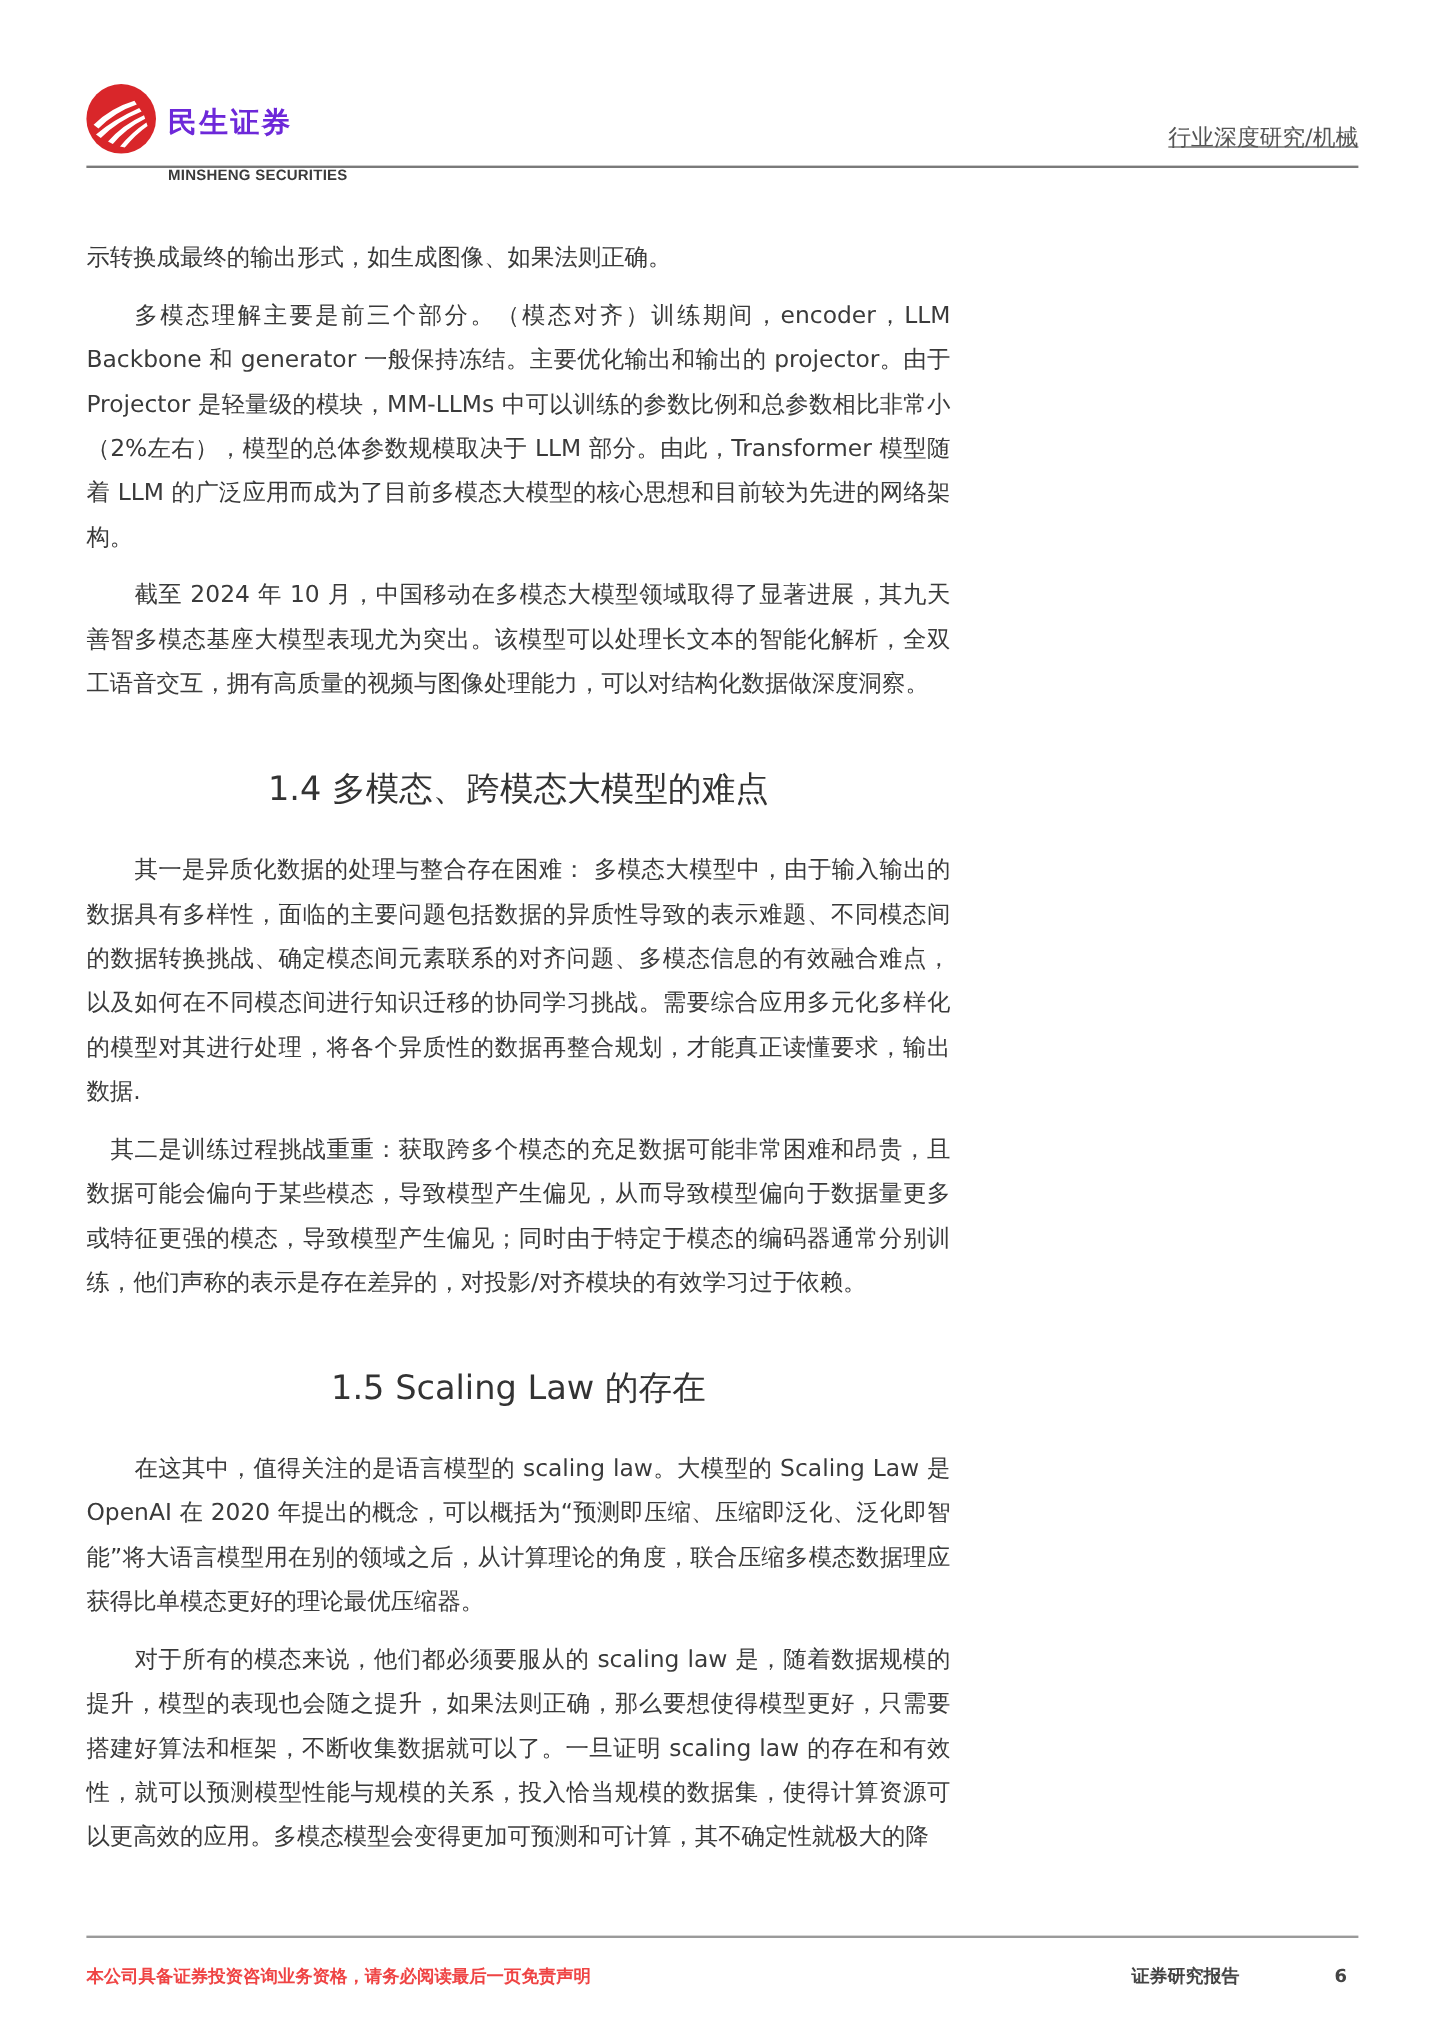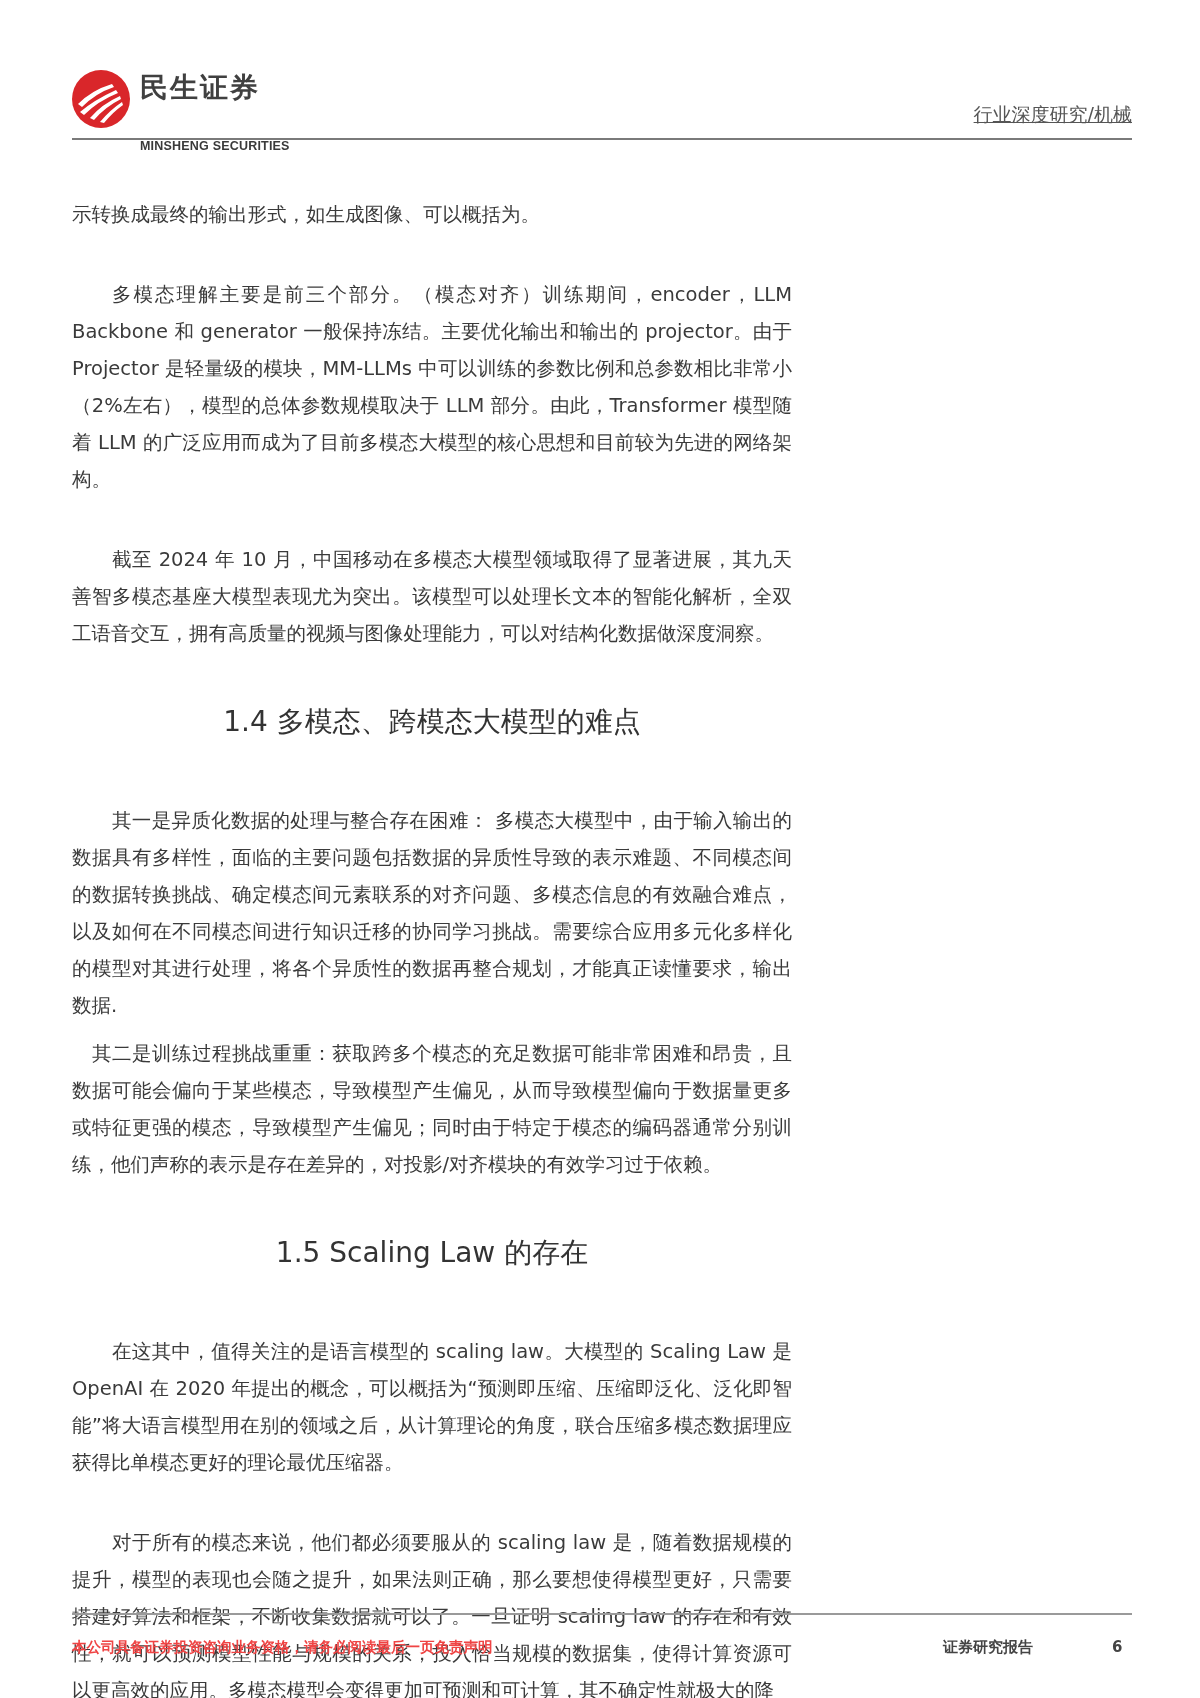--- a/index.html
+++ b/index.html
@@ -2,30 +2,30 @@
 <html><head>
   <meta charset="utf-8">
   <style>
     html, body { margin: 0; padding: 0; background: #ffffff; }
     body { width: 1200px; height: 1698px; position: relative; overflow: hidden;
            font-family: "DejaVu Sans", "Liberation Sans", sans-serif; color: #3a3a3a; }
     .header { position: absolute; left: 72px; top: 66px; width: 1060px; height: 74px; }
     .logo-mark { position: absolute; left: 0; top: 4px; width: 58px; height: 58px; border-radius: 50%;
                  background: #d9262a; overflow: hidden; }
     .logo-mark svg { position: absolute; left: 0; top: 0; }
-    .logo-cn { position: absolute; left: 68px; top: 2px; font-size: 28px; font-weight: bold; color: #404040;
+    .logo-cn { position: absolute; left: 68px; top: 16px; font-size: 24px; font-weight: bold; color: #6d28d9;
                letter-spacing: 2px; line-height: 40px; }
     .logo-en { position: absolute; left: 68px; top: 45px; font-size: 12.5px; font-weight: bold; color: #3a3a3a;
                letter-spacing: 0.2px; font-family: "Liberation Sans", sans-serif; margin-top: 28px; }
     .header-right { position: absolute; right: 0; top: 36px; font-size: 19px; color: #555; text-decoration: underline; }
     .header-rule { position: absolute; left: 72px; top: 138px; width: 1060px; height: 2px; background: #7a7a7a; }
 
     .content { position: absolute; left: 72px; top: 196px; width: 720px; }
     .p { font-size: 19.5px; line-height: 37px; color: #3a3a3a; margin: 0; text-align: justify; }
-    .p.indent { text-indent: 40px; margin-top: 32px; }
+    .p.indent { text-indent: 40px; }
     .p.indent-small { text-indent: 20px; }
     .gap { height: 11px; }
     .h2 { font-size: 28px; font-weight: normal; color: #333; margin: 0; line-height: 40px; text-align: center; }
 
     .footer-rule { position: absolute; left: 72px; top: 1613px; width: 1060px; height: 2px; background: #9a9a9a; }
     .footer-left { position: absolute; left: 72px; top: 1638px; font-size: 14.5px; font-weight: bold; color: #ef4444; }
     .footer-mid { position: absolute; left: 943px; top: 1638px; font-size: 15px; font-weight: bold; color: #444; text-align: center; }
     .footer-page { position: absolute; left: 1112px; top: 1638px; font-size: 15px; font-weight: bold; color: #444; }
   </style>
 </head>
@@ -40,21 +40,21 @@
       <path d="M6 34 Q20 20 40 14 L42 17 Q24 23 10 37 Z" fill="#ffffff"></path>
     </svg>
   </div>
   <div class="logo-cn">民生证券</div>
   <div class="logo-en">MINSHENG SECURITIES</div>
   <div class="header-right">行业深度研究/机械</div>
 </div>
 <div class="header-rule"></div>
 
 <div class="content">
-  <p class="p">示转换成最终的输出形式，如生成图像、可以概括为。</p>
+  <p class="p">示转换成最终的输出形式，如生成图像、如果法则正确。</p>
   <div class="gap"></div>
   <p class="p indent">多模态理解主要是前三个部分。（模态对齐）训练期间，encoder，LLM Backbone 和 generator 一般保持冻结。主要优化输出和输出的 projector。由于 Projector 是轻量级的模块，MM-LLMs 中可以训练的参数比例和总参数相比非常小（2%左右），模型的总体参数规模取决于 LLM 部分。由此，Transformer 模型随着 LLM 的广泛应用而成为了目前多模态大模型的核心思想和目前较为先进的网络架构。</p>
   <div class="gap"></div>
   <p class="p indent">截至 2024 年 10 月，中国移动在多模态大模型领域取得了显著进展，其九天善智多模态基座大模型表现尤为突出。该模型可以处理长文本的智能化解析，全双工语音交互，拥有高质量的视频与图像处理能力，可以对结构化数据做深度洞察。</p>
 
   <div style="height:50px"></div>
   <h2 class="h2">1.4 多模态、跨模态大模型的难点</h2>
   <div style="height:28px"></div>
   <p class="p indent">其一是异质化数据的处理与整合存在困难： 多模态大模型中，由于输入输出的数据具有多样性，面临的主要问题包括数据的异质性导致的表示难题、不同模态间的数据转换挑战、确定模态间元素联系的对齐问题、多模态信息的有效融合难点，以及如何在不同模态间进行知识迁移的协同学习挑战。需要综合应用多元化多样化的模型对其进行处理，将各个异质性的数据再整合规划，才能真正读懂要求，输出数据.</p>
   <div class="gap"></div>

